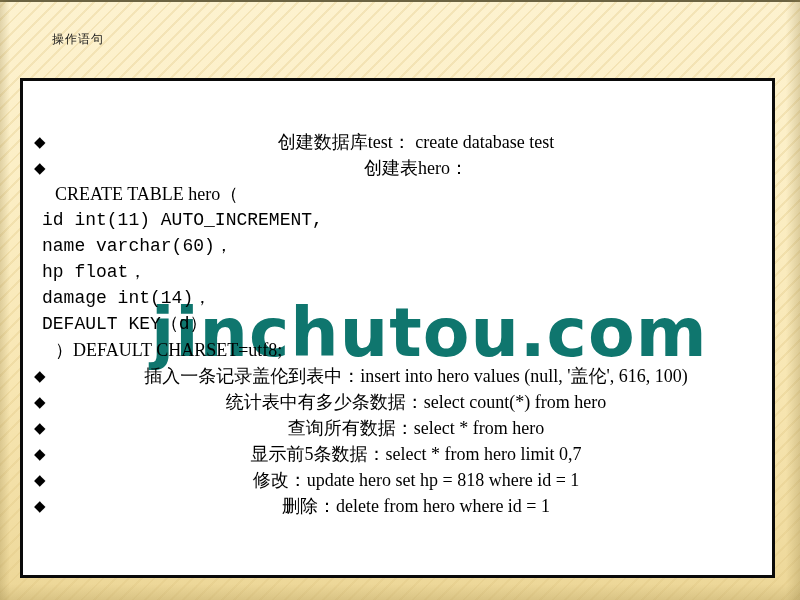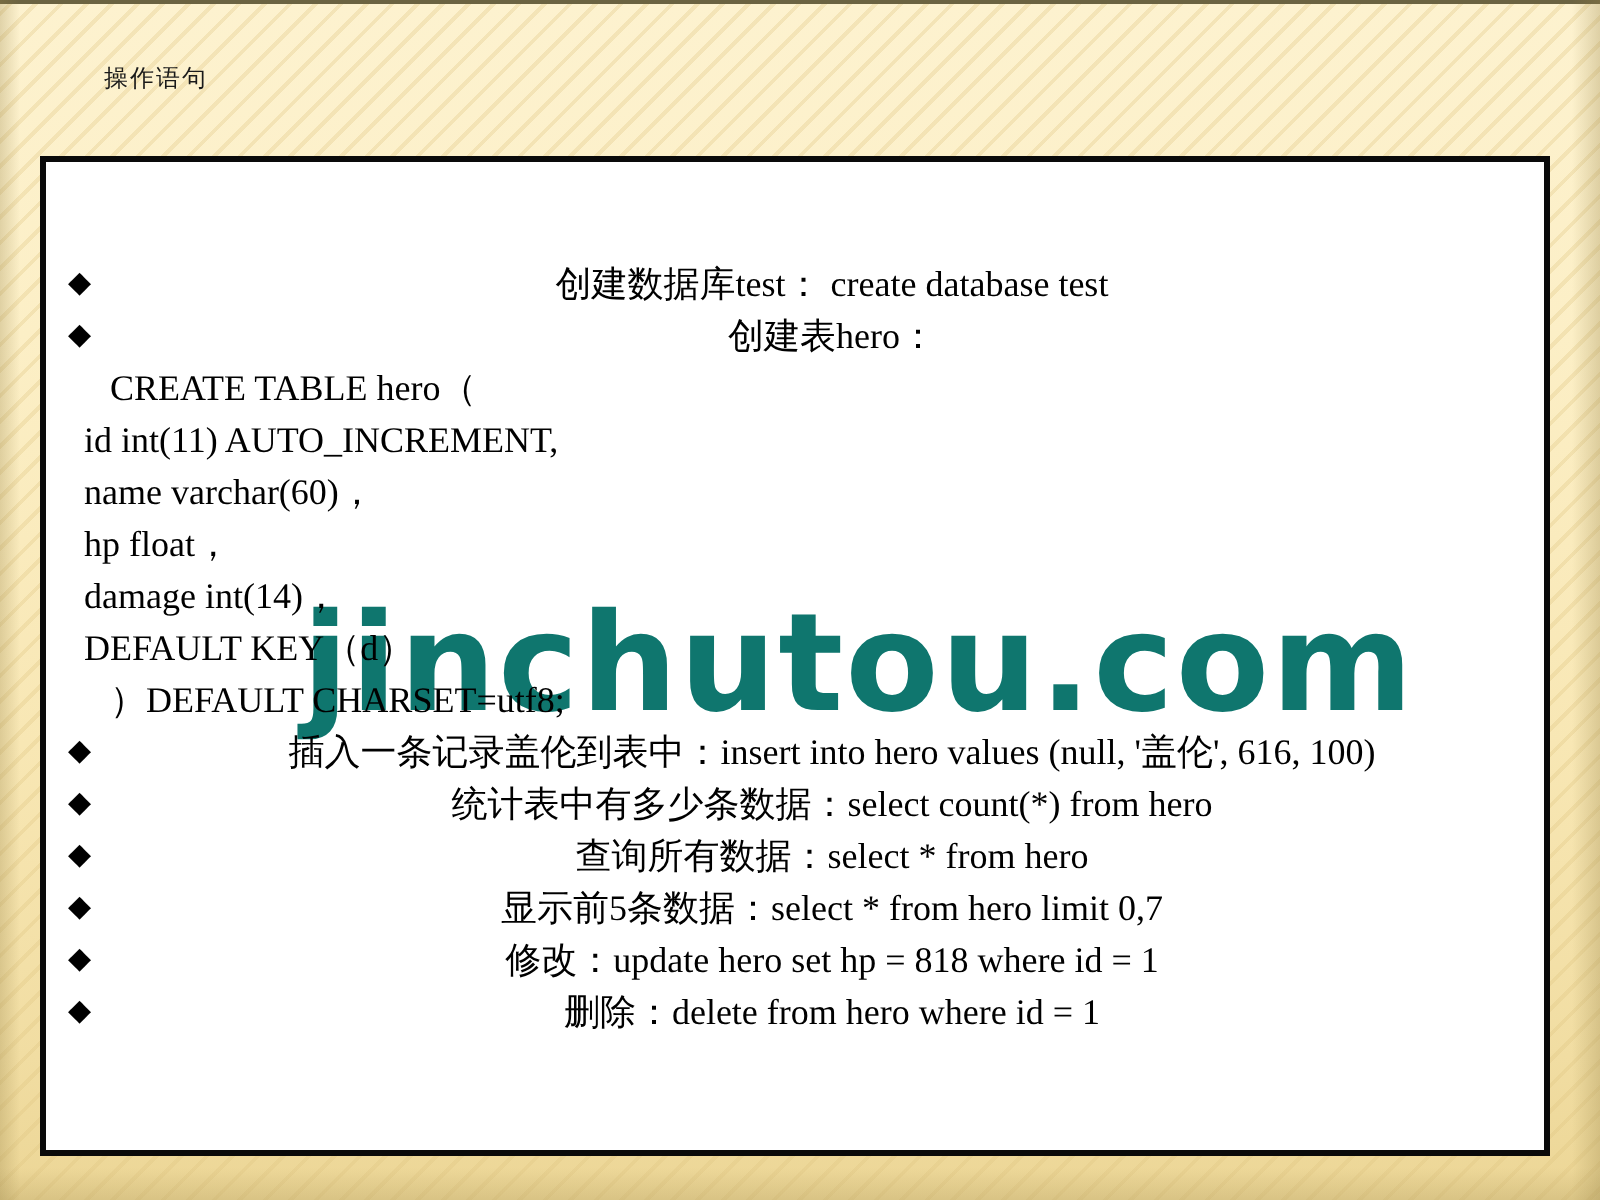--- a/index.html
+++ b/index.html
@@ -147,20 +147,21 @@
     color: #000;
   }
 
   
   .line.plain {
     padding-left: 1px;
     margin-left: 24px;
   }
   .line.indent {
     padding-left: 12px;
+    font-family: Liberation Mono, monospace;
   }
 </style>
 </head>
 <body>
 
 <div class="slide">
 
   <div class="top-rule"></div>
   <div class="left-shade"></div>
   <div class="right-shade"></div>

